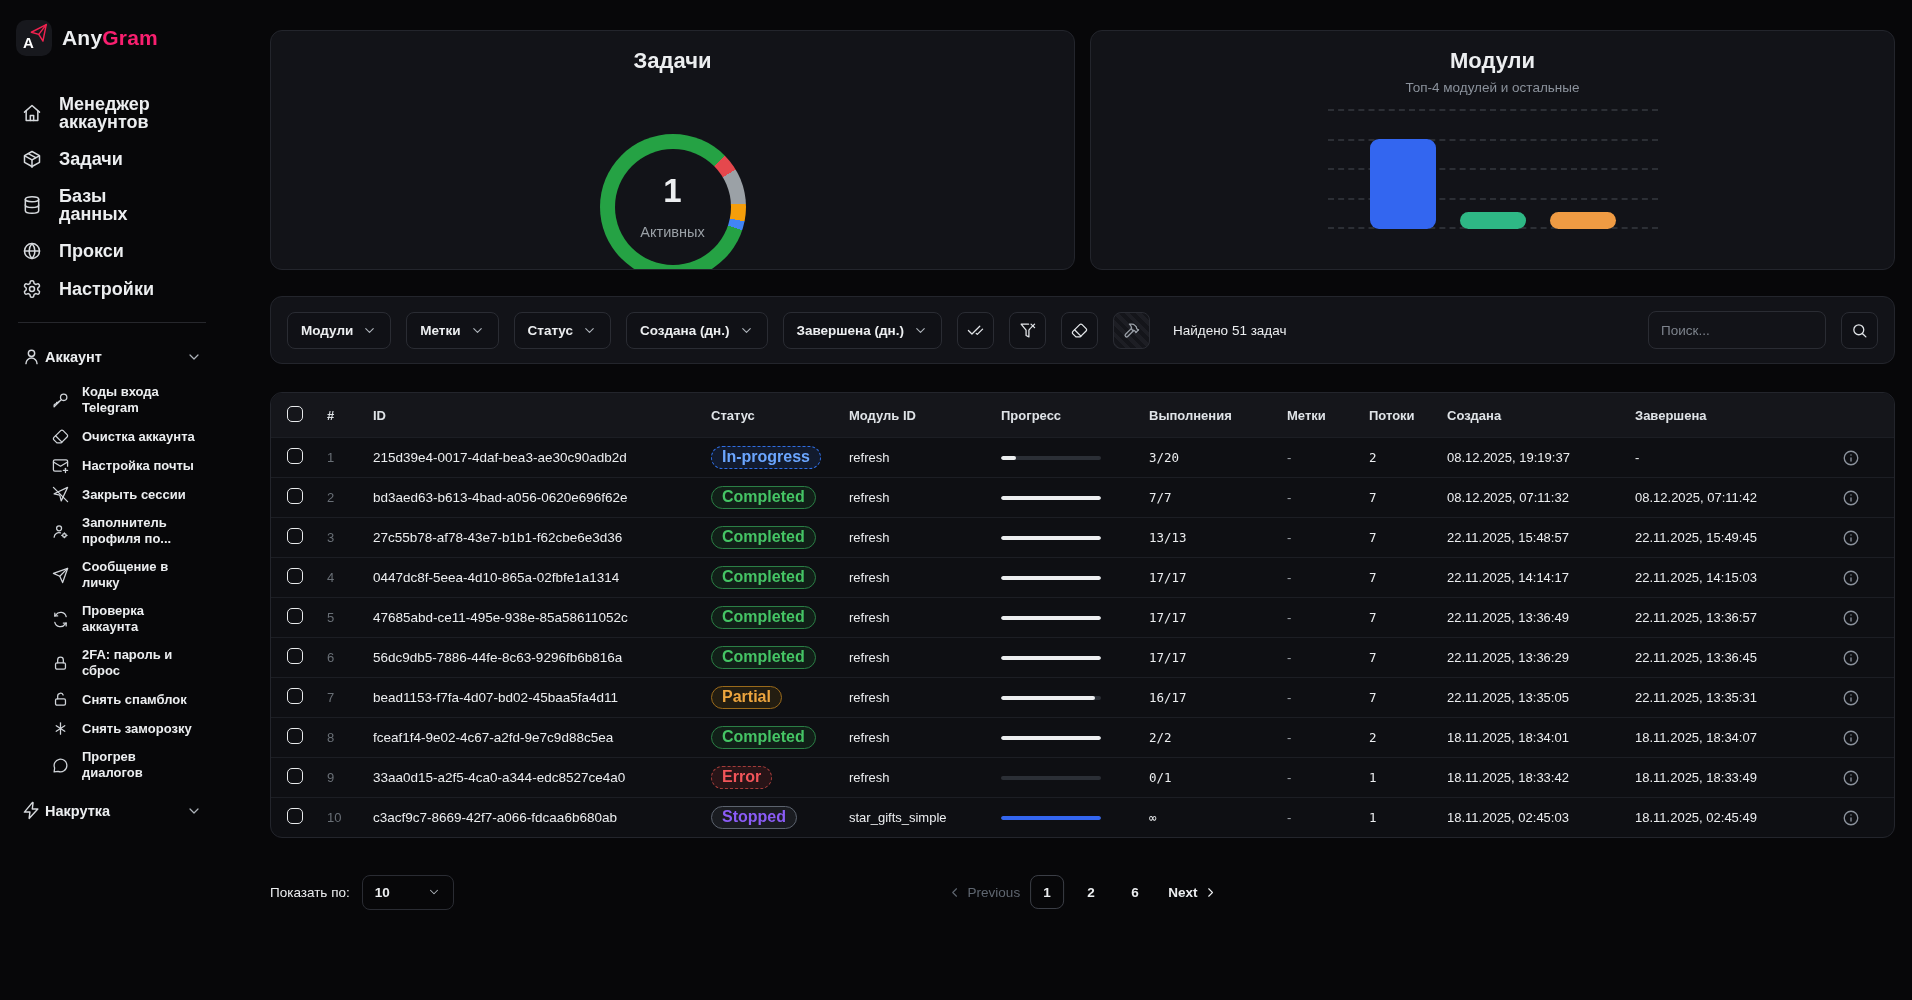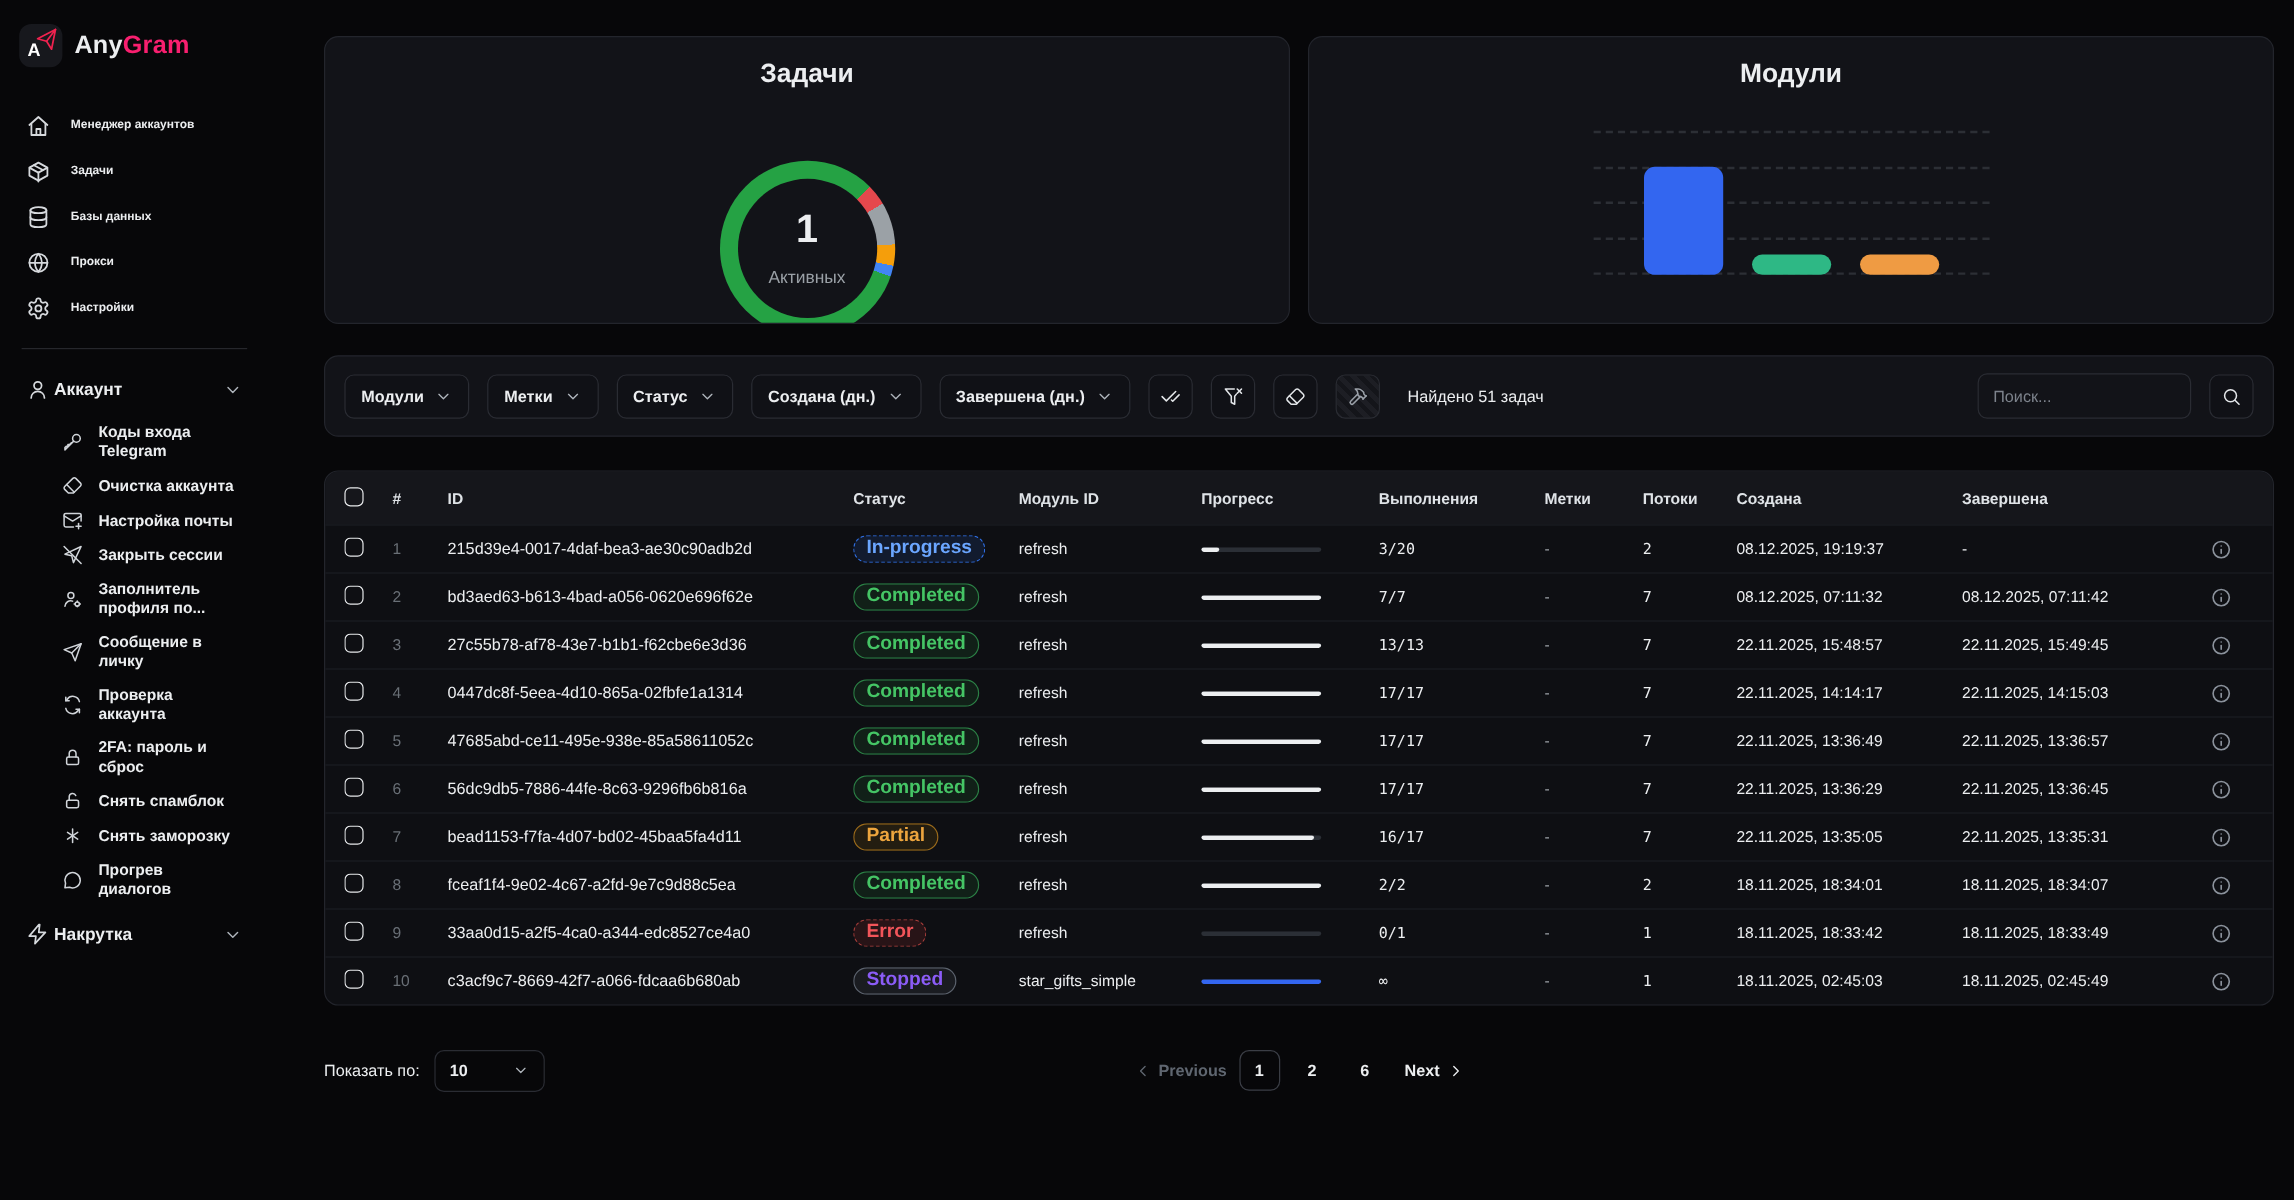--- a/index.html
+++ b/index.html
@@ -16,21 +16,21 @@
   .sidebar{width:222px;flex:0 0 222px;padding:16px 14px 10px 16px;display:flex;flex-direction:column}
   .logo-row{display:flex;align-items:center;gap:10px;margin:4px 0 30px 0}
   .logo-box{width:36px;height:36px;border-radius:10px;background:#17181d;position:relative;display:flex;align-items:center;justify-content:center}
   .logo-box .letter{position:absolute;left:7px;bottom:5px;font-size:15px;font-weight:bold;color:#fff}
   .logo-box svg{position:absolute;right:3px;top:4px;color:#f0224f;transform:rotate(-8deg)}
   .logo-text{font-size:21px;font-weight:bold;letter-spacing:.2px}
   .logo-text .pink{color:#f81f6f}
   .nav{display:flex;flex-direction:column}
   .nav-item{display:flex;align-items:center;gap:17px;padding:9px 6px;border-radius:8px;cursor:pointer}
   .nav-item .icw{width:20px;height:20px;color:#d6d9dd;flex:0 0 20px}
-  .nav-item .lbl{font-size:10px;font-weight:bold;line-height:18px;max-width:120px}
+  .nav-item .lbl{font-size:18px;font-weight:bold;line-height:18px;max-width:120px}
   .divider{height:1px;background:#26272c;margin:14px 2px 16px 2px}
   .section-head{display:flex;align-items:center;gap:4px;padding:8px 6px;cursor:pointer}
   .section-head .lbl{font-size:14.5px;font-weight:bold;flex:1}
   .section-head .icw{width:19px;height:19px;color:#d6d9dd;flex:0 0 19px}
   .section-head .chev{width:16px;height:16px;color:#aeb4bb}
   .subnav{display:flex;flex-direction:column;margin:4px 0 6px 0}
   .sub-item{display:flex;align-items:center;gap:13px;padding:6px 4px 6px 36px;border-radius:8px;cursor:pointer}
   .sub-item .icw{width:17px;height:17px;color:#d0d4d9;flex:0 0 17px}
   .sub-item .lbl{font-size:13px;font-weight:bold;line-height:16px;max-width:118px;overflow:hidden;text-overflow:ellipsis}
 
@@ -89,21 +89,21 @@
   .info-ic{width:18px;height:18px;color:#8b929c;cursor:pointer}
 
   
   .footer{margin-top:26px;position:relative;height:56px;display:flex;align-items:center}
   .perpage{display:flex;align-items:center;gap:12px}
   .perpage .lbl{font-size:13.5px}
   .select{width:92px;height:35px;border:1px solid var(--border2);border-radius:8px;display:flex;align-items:center;justify-content:space-between;padding:0 12px;cursor:pointer}
   .select .val{font-size:13.5px;font-weight:bold}
   .select .chev{width:14px;height:14px;color:#aeb4bb}
   .pagination{position:absolute;left:50%;transform:translateX(-50%);display:flex;align-items:center;gap:10px}
-  .pg-prev{display:flex;align-items:center;gap:6px;color:var(--dim);font-size:13.5px;font-weight:bold;cursor:default}
+  .pg-prev{display:flex;align-items:center;gap:6px;color:var(--dim);font-size:13.5px;font-weight:normal;cursor:default}
   .pg-next{display:flex;align-items:center;gap:6px;color:var(--text);font-size:13.5px;font-weight:bold;cursor:pointer;margin-left:6px}
   .pg-prev .chev,.pg-next .chev{width:15px;height:15px}
   .pg-num{min-width:34px;height:34px;display:flex;align-items:center;justify-content:center;font-size:13.5px;font-weight:bold;border-radius:8px;cursor:pointer;color:var(--text)}
   .pg-num.active{border:1px solid #3b3e46}
 </style>
 </head>
 <body>
 
 <svg width="0" height="0" style="position:absolute">
   <symbol id="i-home" viewBox="0 0 24 24">
@@ -415,20 +415,21 @@
             <div class="donut-hole">
               <span class="big">1</span>
               <span class="small">Активных</span>
             </div>
           </div>
         </div>
       </section>
 
       <section class="card">
         <h2>Модули</h2>
+        <div class="subtitle">Топ-4 модулей и остальные</div>
         <div class="barchart">
           <div class="gridline" style="bottom:118px"></div>
           <div class="gridline" style="bottom:88px"></div>
           <div class="gridline" style="bottom:59px"></div>
           <div class="gridline" style="bottom:29px"></div>
           <div class="gridline" style="bottom:0"></div>
           <div class="bars">
             <div class="bar" style="height: 89.68px; background: rgb(51, 102, 240);"></div>
             <div class="bar" style="height: 17px; background: rgb(46, 184, 133);"></div>
             <div class="bar" style="height: 17px; background: rgb(239, 155, 67);"></div>

